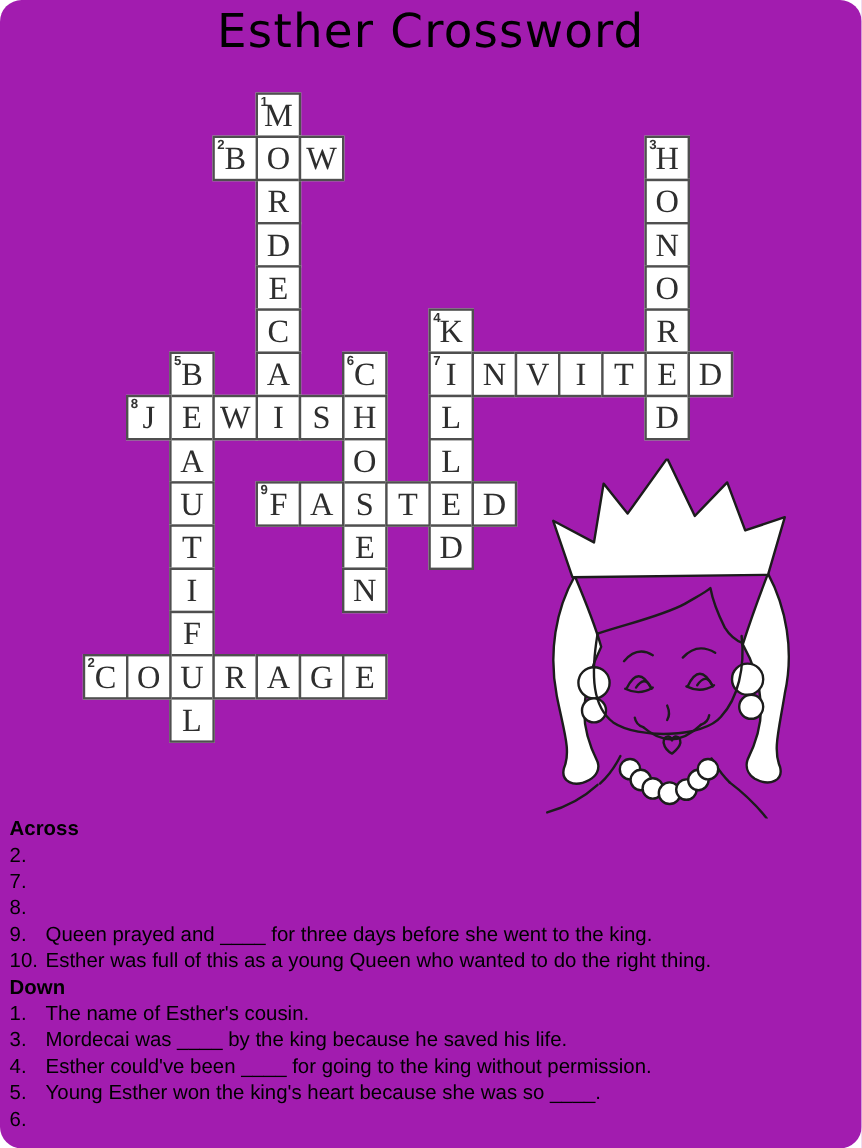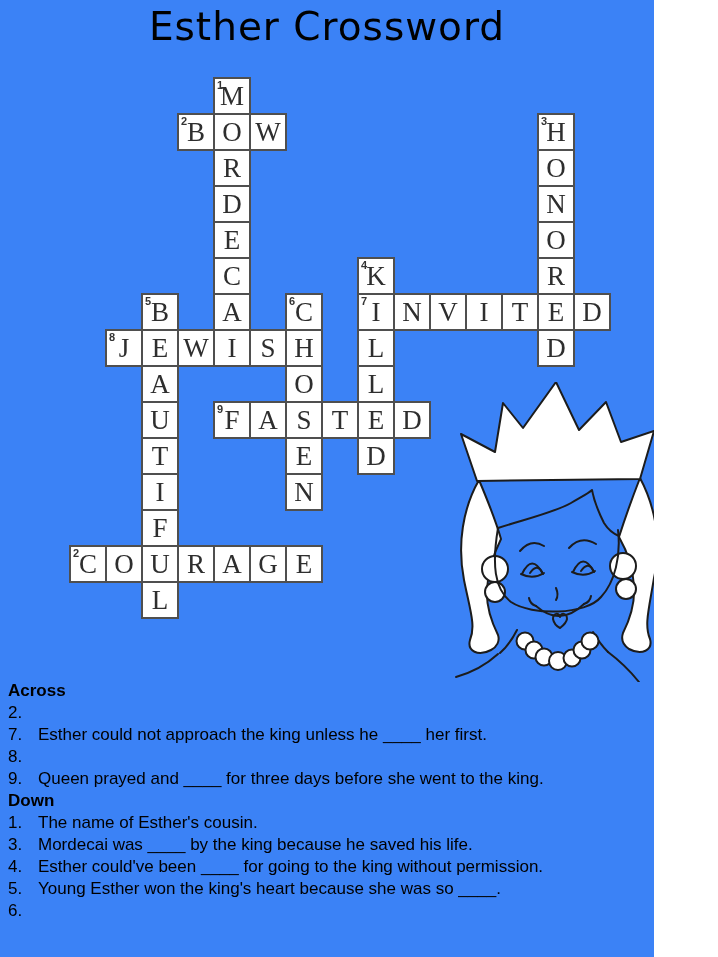--- a/index.html
+++ b/index.html
@@ -1,17 +1,17 @@
 <!DOCTYPE html>
 <html><head>
 <meta charset="utf-8">
 <style>
   html,body{margin:0;padding:0;background:#fff;}
-  .page{position:relative;width:654px;height:957px;background:#3b82f6;overflow:hidden;
-        font-family:"Liberation Sans",sans-serif;color:#000;}
+  .page{position:relative;width:718px;height:957px;background:#a21caf;overflow:hidden;
+        font-family:"Liberation Sans",sans-serif;color:#000;border-radius:18px;}
   .title{position:absolute;top:0;left:0;width:100%;margin:0;text-align:center;
          font-family:"DejaVu Sans",sans-serif;font-weight:400;font-size:39px;line-height:54px;
          letter-spacing:1px;color:#000;}
   
   .grid{position:absolute;left:69px;top:77px;width:560px;height:560px;}
   .cell{position:absolute;width:38px;height:38px;box-sizing:border-box;border:2px solid #4f4f4f;
         background:#fff;display:flex;align-items:flex-end;justify-content:center;}
   .letter{font-family:"Liberation Serif",serif;font-size:27px;line-height:1;color:#2e2e2e;
           padding-bottom:3px;}
   .cellnum{position:absolute;top:0;left:2px;font-family:"Liberation Sans",sans-serif;
@@ -256,29 +256,32 @@
   </svg>
 
   <div class="clues">
     <div class="clue-head">Across</div>
     <div id="across-list">
         <div class="clue">
           <span class="cnum">2.</span>
         </div>
         <div class="clue">
           <span class="cnum">7.</span>
-          <span class="ctext">Esther could not approach the king unless he ____ her first.</span>
         </div>
         <div class="clue">
           <span class="cnum">8.</span>
         </div>
         <div class="clue">
           <span class="cnum">9.</span>
           <span class="ctext">Queen prayed and ____ for three days before she went to the king.</span>
         </div>
+        <div class="clue">
+          <span class="cnum">10.</span>
+          <span class="ctext">Esther was full of this as a young Queen who wanted to do the right thing.</span>
+        </div>
       </div>
     <div class="clue-head">Down</div>
     <div id="down-list">
         <div class="clue">
           <span class="cnum">1.</span>
           <span class="ctext">The name of Esther's cousin.</span>
         </div>
         <div class="clue">
           <span class="cnum">3.</span>
           <span class="ctext">Mordecai was ____ by the king because he saved his life.</span>

